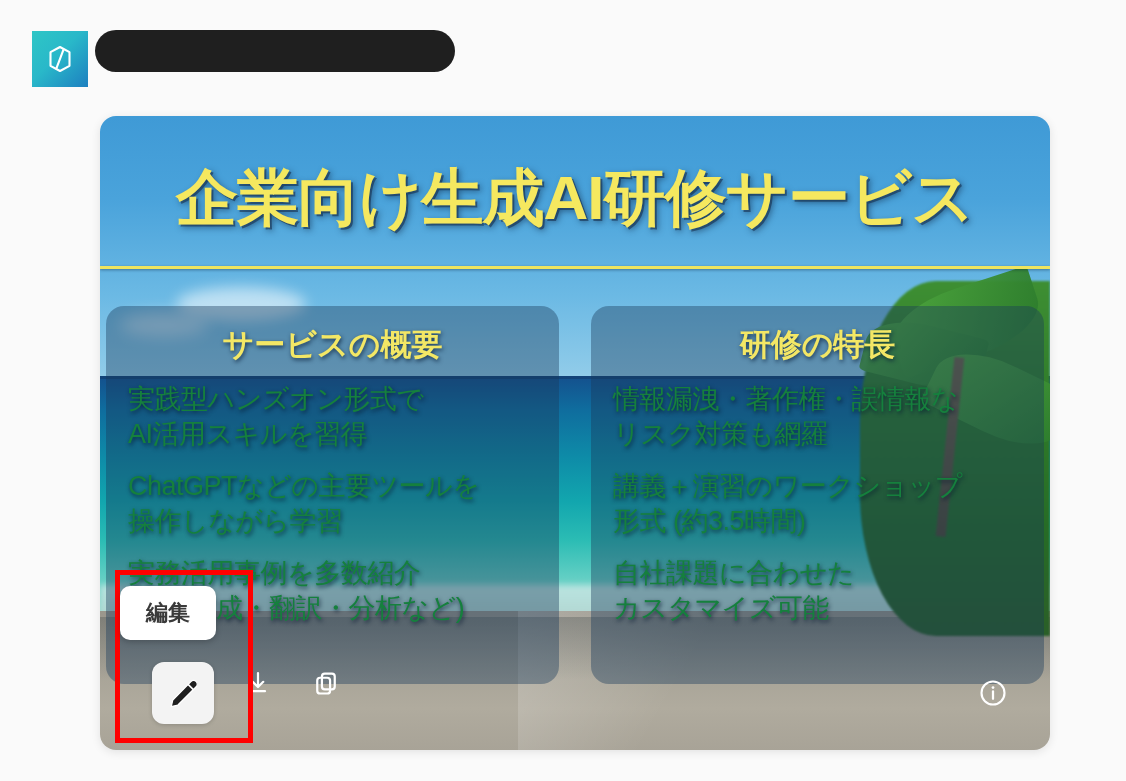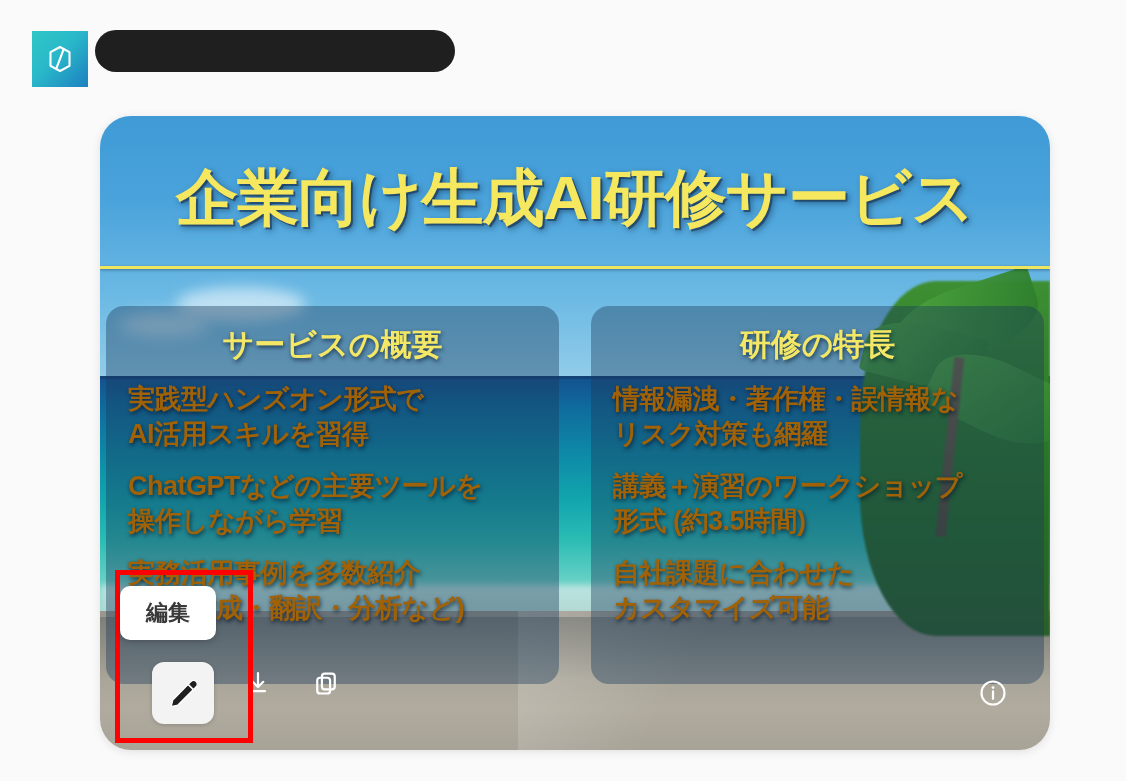--- a/index.html
+++ b/index.html
@@ -26,21 +26,21 @@
     position: absolute; left: 95px; top: 30px;
     width: 360px; height: 42px;
     background: #1f1f1f;
     border-radius: 21px;
   }
 
   
   .image-card {
     position: absolute; left: 100px; top: 116px;
     width: 950px; height: 634px;
-    border-radius: 31px;
+    border-radius: 16px;
     overflow: hidden;
     box-shadow: 0 2px 10px rgba(0,0,0,.10);
   }
   
   .scene { position: absolute; inset: 0; }
   .sky {
     position: absolute; left: 0; top: 0; width: 100%; height: 47%;
     background: linear-gradient(180deg, #3f9ad6 0%, #4aa3db 28%, #6bb9e4 60%, #8fcbe9 86%, #a9d6ea 100%);
   }
   .cloud1 {
@@ -145,22 +145,22 @@
     font-size: 31px;
     font-weight: 700;
     color: #f3e765;
     text-shadow: 1px 2px 4px rgba(8,28,55,.75);
     margin-bottom: 16px;
     letter-spacing: 0px;
   }
   .panel-item {
     font-size: 27px;
     line-height: 1.28;
-    font-weight: 700;
-    color: #a16207;
+    font-weight: 400;
+    color: #15803d;
     text-shadow: 1px 2px 4px rgba(5,22,45,.8);
     margin-bottom: 18px;
     letter-spacing: -0.5px;
   }
   .panel-item:last-child { margin-bottom: 0; }
 
   
   .img-toolbar {
     position: absolute; left: 45px; bottom: 36px;
     display: flex; align-items: center; gap: 34px;

